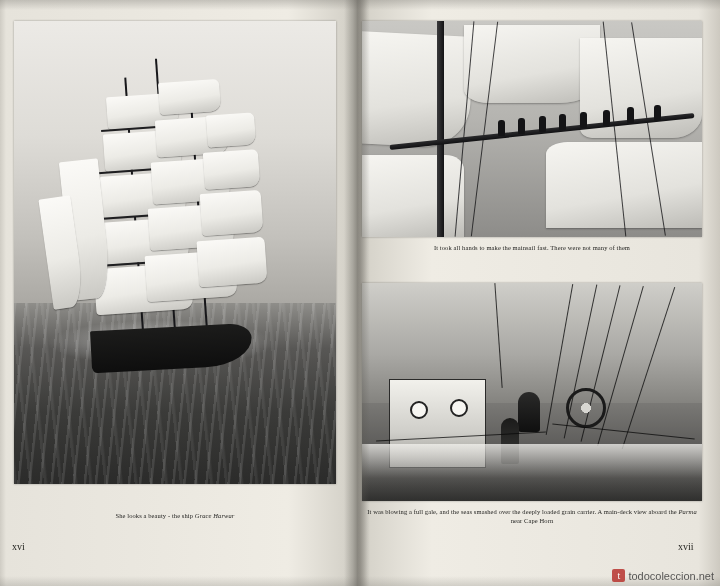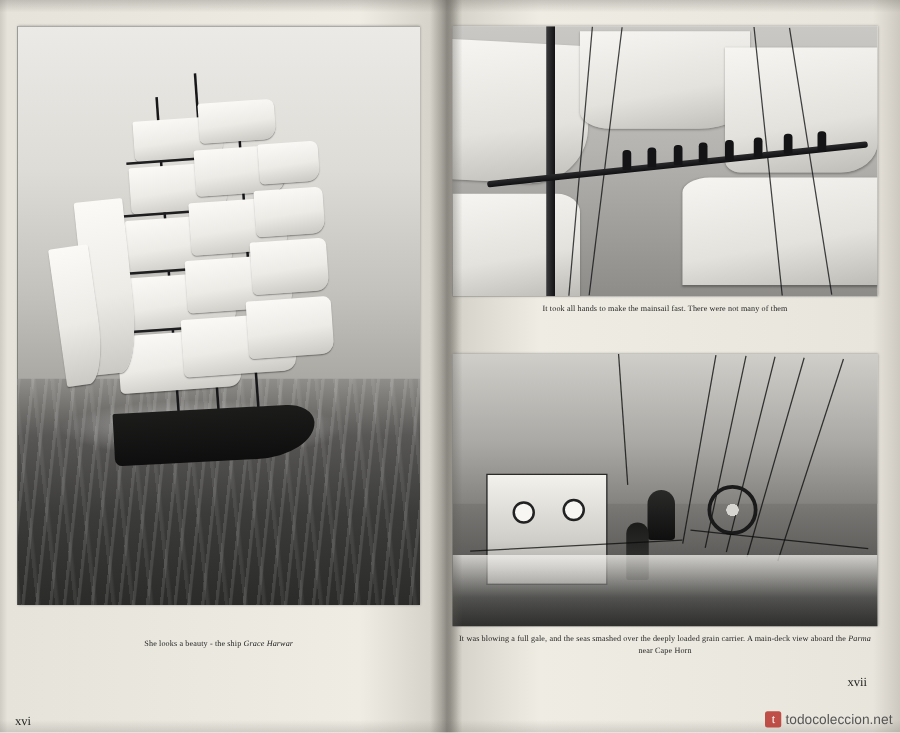--- a/index.html
+++ b/index.html
@@ -205,21 +205,21 @@
   #caption-crew  { left: 6px;  top: 244px; width: 340px; }
   #caption-deck  { left: 6px;  top: 508px; width: 340px; }
 
   
   .folio {
     position: absolute;
     font-family: "Liberation Serif", serif;
     font-size: 10px;
     color: #23231f;
   }
-  #folio-left  { left: 12px;  top: 541px; margin-top: 31px; }
+  #folio-left  { left: 12px;  top: 541px; }
   #folio-right { left: 322px; top: 541px; }
 
   
   #watermark {
     position: absolute;
     right: 6px;
     bottom: 4px;
     display: flex;
     align-items: center;
     gap: 3px;

